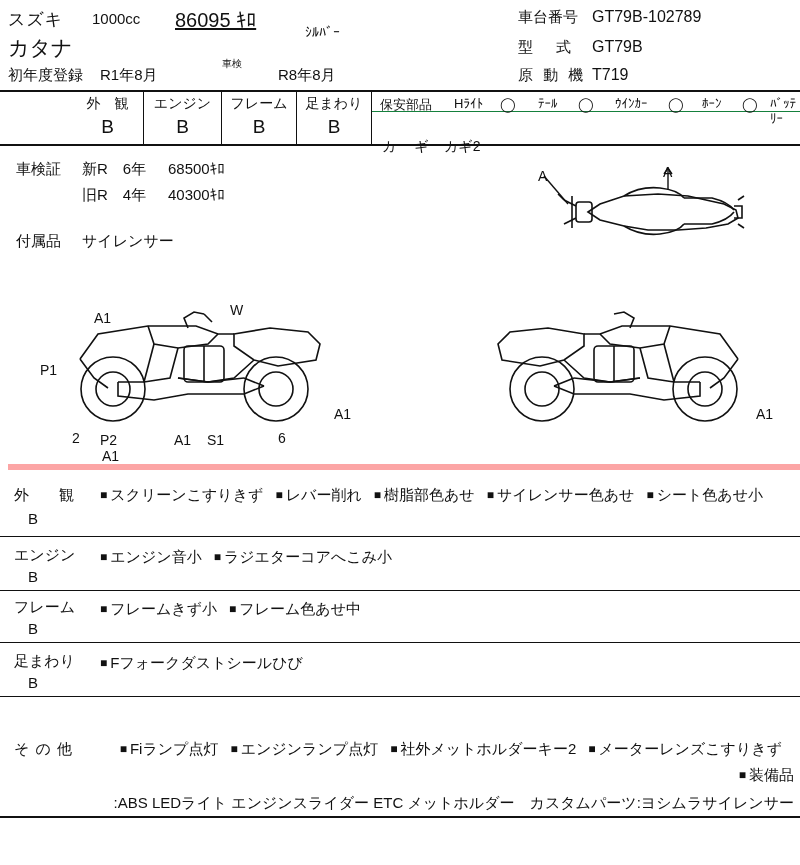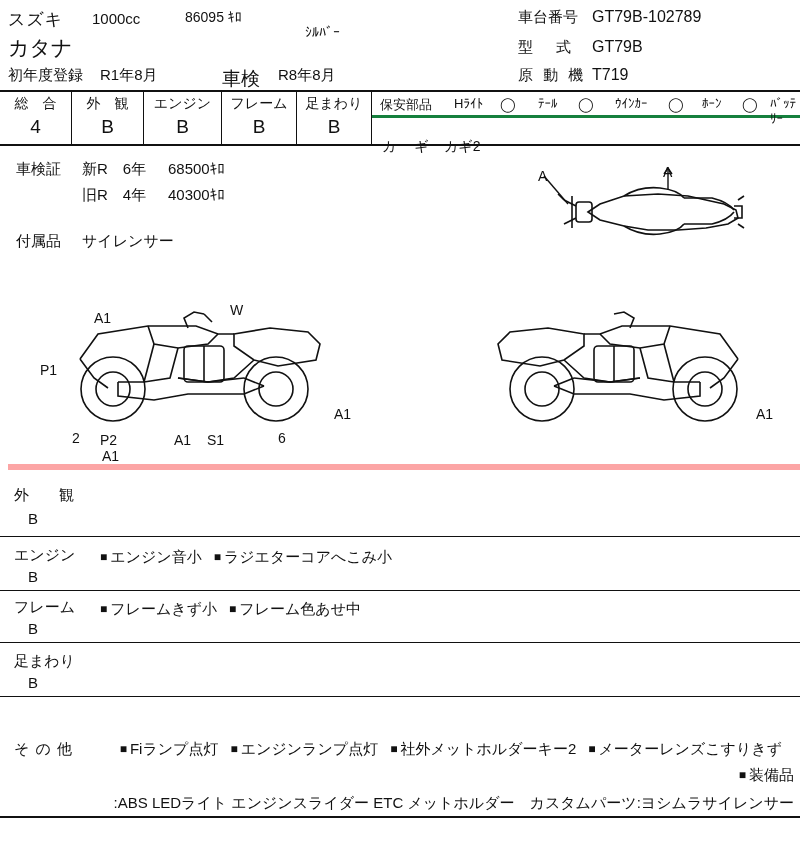--- a/index.html
+++ b/index.html
@@ -11,48 +11,48 @@
     font-size:15px;
     position:relative;
     overflow:hidden;
   }
   .sheet{position:relative;width:800px;height:865px;}
 
   
   .hdr{position:absolute;left:0;top:0;width:800px;height:92px;}
   .hdr .maker{position:absolute;left:8px;top:8px;font-size:17px;letter-spacing:1px;}
   .hdr .disp{position:absolute;left:92px;top:10px;font-size:15px;}
-  .hdr .mileage{position:absolute;left:185px;top:9px;font-size:14px;}
+  .hdr .mileage{position:absolute;left:175px;top:9px;font-size:20px;text-decoration:underline;}
   .hdr .color{position:absolute;left:305px;top:24px;font-size:14px;}
   .hdr .vin-label{position:absolute;left:518px;top:8px;font-size:15px;}
   .hdr .vin-val{position:absolute;left:592px;top:8px;font-size:16px;}
   .hdr .model-name{position:absolute;left:8px;top:34px;font-size:21px;}
   .hdr .type-label{position:absolute;left:518px;top:38px;font-size:15px;letter-spacing:4px;}
   .hdr .type-val{position:absolute;left:592px;top:38px;font-size:16px;}
   .hdr .reg-label{position:absolute;left:8px;top:66px;font-size:15px;}
   .hdr .reg-val{position:absolute;left:100px;top:66px;font-size:15px;}
-  .hdr .insp-label{position:absolute;left:222px;top:66px;font-size:19px;}
+  .hdr .insp-label{position:absolute;left:222px;top:57px;font-size:10px;}
   .hdr .insp-val{position:absolute;left:278px;top:66px;font-size:15px;}
   .hdr .eng-label{position:absolute;left:518px;top:66px;font-size:15px;letter-spacing:3px;}
   .hdr .eng-val{position:absolute;left:592px;top:66px;font-size:16px;}
 
   
   .grades{position:absolute;left:0;top:90px;width:800px;height:52px;
           border-top:2px solid #111;border-bottom:2px solid #111;}
   .gcell{position:absolute;top:0;height:52px;border-right:1px solid #111;box-sizing:border-box;}
   .gcell .gt{position:absolute;top:3px;left:0;width:100%;text-align:center;font-size:14px;}
   .gcell .gv{position:absolute;top:24px;left:0;width:100%;text-align:center;font-size:19px;}
   .g0{left:0;width:72px;}
   .g1{left:72px;width:72px;}
   .g2{left:144px;width:78px;}
   .g3{left:222px;width:75px;}
   .g4{left:297px;width:75px;}
 
   .safety{position:absolute;left:372px;top:0;width:428px;height:52px;}
-  .safety .srow1{position:absolute;left:0;top:0;width:428px;height:26px;border-bottom:3px solid #15803d;box-sizing:border-box;}
+  .safety .srow1{position:absolute;left:0;top:0;width:428px;height:20px;border-bottom:1px solid #15803d;box-sizing:border-box;}
   .safety .srow2{position:absolute;left:0;top:26px;width:428px;height:26px;margin-top:17px;}
   .sl{position:absolute;top:4px;font-size:13px;}
   .sO{position:absolute;top:4px;font-size:14px;}
   .kagi1{position:absolute;left:10px;top:3px;font-size:14px;letter-spacing:2px;}
   .kagi2{position:absolute;left:72px;top:3px;font-size:14px;}
 
   
   .shaken{position:absolute;left:8px;top:142px;width:800px;height:322px;border-bottom:6px solid #fca5a5;}
   .shaken .lbl{position:absolute;left:8px;top:18px;font-size:15px;}
   .shaken .r1l{position:absolute;left:74px;top:18px;font-size:15px;}
@@ -98,24 +98,20 @@
     <div class="type-val">GT79B</div>
     <div class="reg-label">初年度登録</div>
     <div class="reg-val">R1年8月</div>
     <div class="insp-label">車検</div>
     <div class="insp-val">R8年8月</div>
     <div class="eng-label">原 動 機</div>
     <div class="eng-val">T719</div>
   </div>
 
   <div class="grades">
-    <div class="gcell g0">
-      <div class="gt">総　合</div>
-      <div class="gv">4</div>
-    </div>
     <div class="gcell g1">
       <div class="gt">外　観</div>
       <div class="gv">B</div>
     </div>
     <div class="gcell g2">
       <div class="gt">エンジン</div>
       <div class="gv">B</div>
     </div>
     <div class="gcell g3">
       <div class="gt">フレーム</div>
@@ -246,20 +242,23 @@
           <path d="M170 46 L174 36 L164 30 L154 32"></path>
         </g>
       </svg>
     </div>
     <div class="ann" style="left:748px;top:264px;">A1</div>
   </div>
 
   <div class="crow r-ext">
     <div class="ctitle" style="top:22px;">外　　観</div>
     <div class="cgrade" style="top:46px;">B</div>
+    <div class="items" style="top:18px;">
+      <span class="itm"><span class="sq">■</span><span>スクリーンこすりきず</span></span><span class="itm"><span class="sq">■</span><span>レバー削れ</span></span><span class="itm"><span class="sq">■</span><span>樹脂部色あせ</span></span><span class="itm"><span class="sq">■</span><span>サイレンサー色あせ</span></span><span class="itm"><span class="sq">■</span><span>シート色あせ小</span></span>
+    </div>
   </div>
 
   <div class="crow r-eng">
     <div class="ctitle" style="top:10px;left:14px;">エンジン</div>
     <div class="cgrade" style="top:32px;">B</div>
     <div class="items" style="top:8px;">
       <span class="itm"><span class="sq">■</span><span>エンジン音小</span></span><span class="itm"><span class="sq">■</span><span>ラジエターコアへこみ小</span></span>
     </div>
   </div>
 
@@ -267,20 +266,23 @@
     <div class="ctitle" style="top:8px;left:14px;">フレーム</div>
     <div class="cgrade" style="top:30px;">B</div>
     <div class="items" style="top:6px;">
       <span class="itm"><span class="sq">■</span><span>フレームきず小</span></span><span class="itm"><span class="sq">■</span><span>フレーム色あせ中</span></span>
     </div>
   </div>
 
   <div class="crow r-asi">
     <div class="ctitle" style="top:10px;left:14px;">足まわり</div>
     <div class="cgrade" style="top:32px;">B</div>
+    <div class="items" style="top:8px;">
+      <span class="itm"><span class="sq">■</span><span>Fフォークダストシールひび</span></span>
+    </div>
   </div>
 
   <div class="crow r-oth">
     <div class="ctitle" style="top:44px;left:14px;letter-spacing:1px;">そ の 他</div>
     <div class="items" style="top:40px;text-align:right;">
       <span class="itm"><span class="sq">■</span><span>Fiランプ点灯</span></span><span class="itm"><span class="sq">■</span><span>エンジンランプ点灯</span></span><span class="itm"><span class="sq">■</span><span>社外メットホルダーキー2</span></span><span class="itm"><span class="sq">■</span><span>メーターレンズこすりきず</span></span><span class="itm" style="padding-right:0;"><span class="sq">■</span><span>装備品</span></span>
       <div style="padding-top:2px;">:ABS LEDライト エンジンスライダー ETC メットホルダー　カスタムパーツ:ヨシムラサイレンサー</div>
     </div>
   </div>
 

